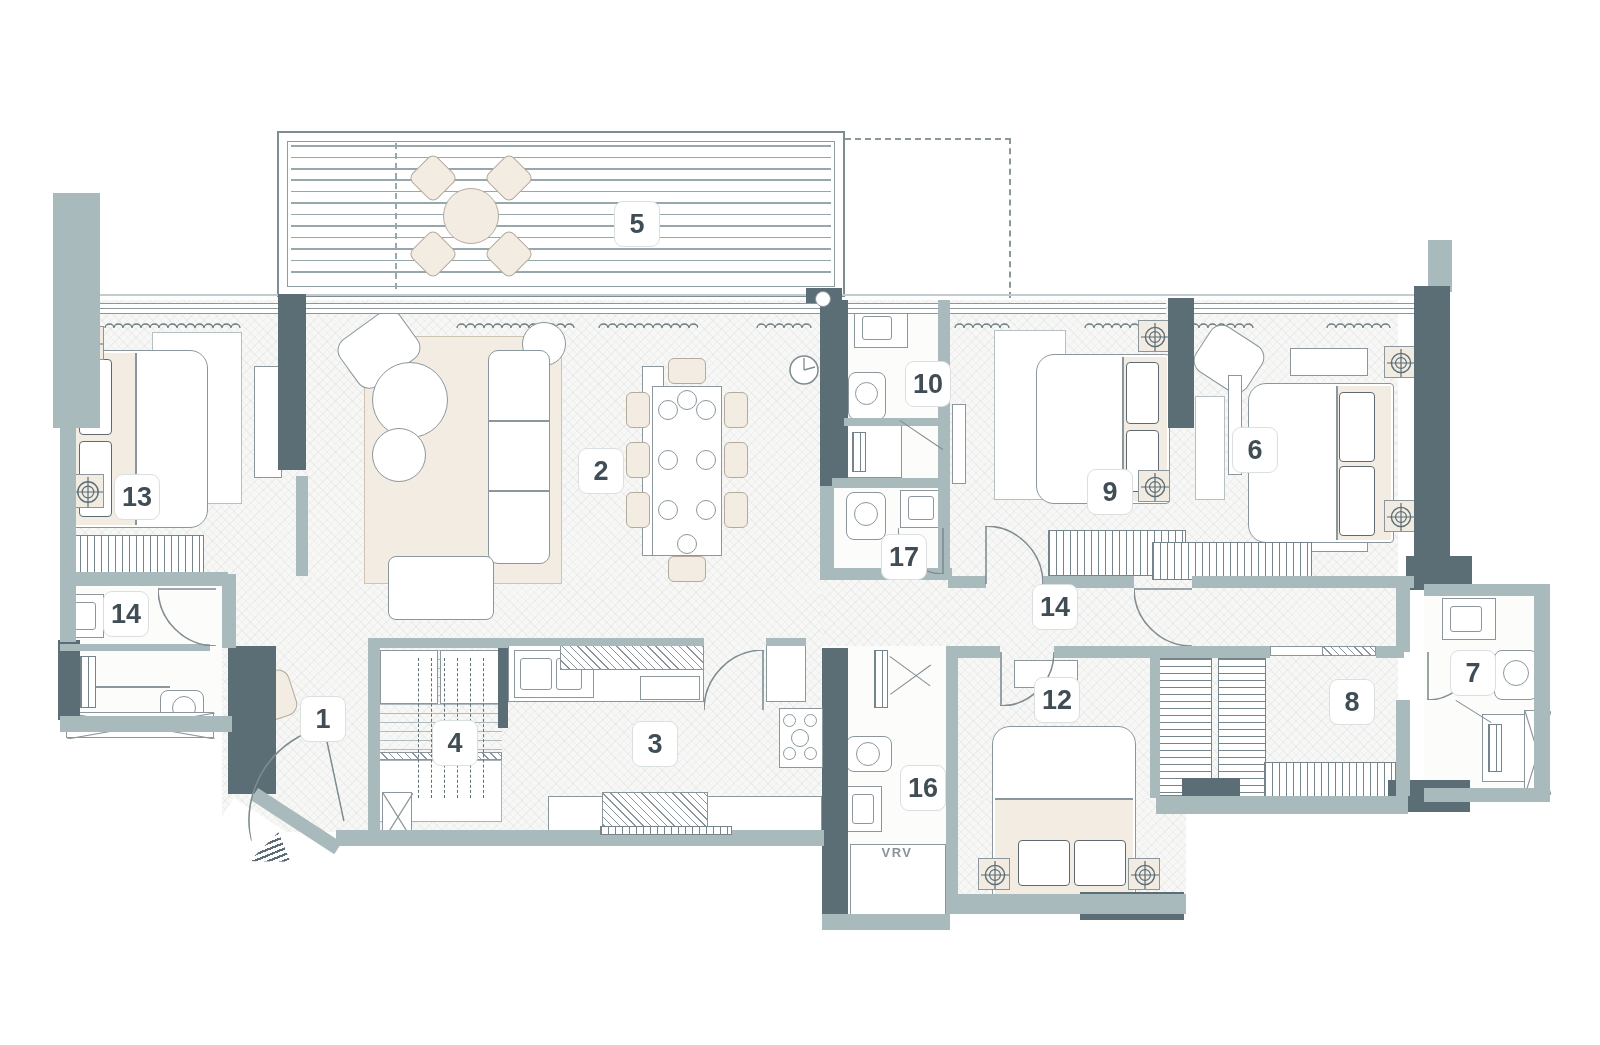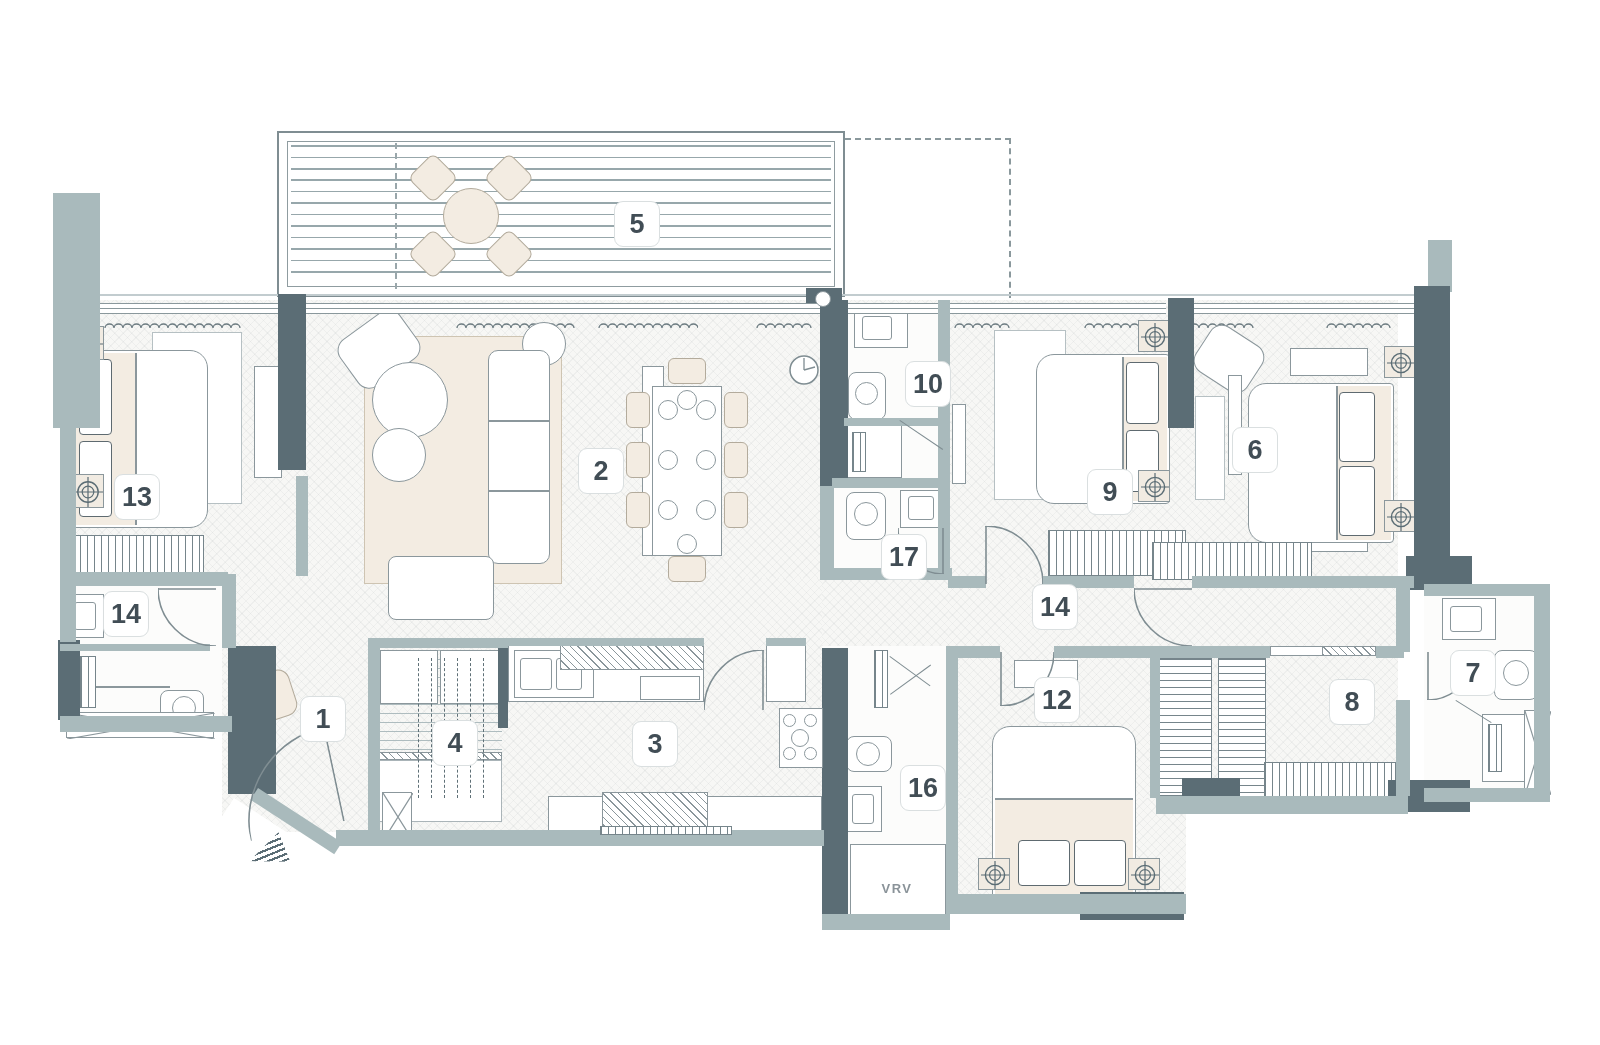--- a/index.html
+++ b/index.html
@@ -402,21 +402,21 @@
     </div>
 
   <div class="hv" style="left:874px;top:650px;width:14px;height:58px"></div>
   <div class="diag" style="left:890px;top:656px;width:50px;transform:rotate(36deg)"></div>
   <div class="diag" style="left:890px;top:694px;width:50px;transform:rotate(-36deg)"></div>
   <div class="f" style="left:846px;top:736px;width:46px;height:36px;border-radius:8px"></div>
   <div class="fi circ" style="left:856px;top:742px;width:24px;height:24px"></div>
   <div class="f" style="left:846px;top:786px;width:36px;height:46px"></div>
   <div class="fi" style="left:852px;top:794px;width:22px;height:30px"></div>
   <div class="f" style="left:850px;top:844px;width:96px;height:74px"></div>
-  <div class="vrv" style="left:897px;top:888px">VRV</div>
+  <div class="vrv" style="left:897px;top:852px">VRV</div>
 
   <div class="hh" style="left:1158px;top:658px;width:54px;height:138px"></div>
   <div class="hh" style="left:1218px;top:658px;width:48px;height:144px"></div>
   <div class="hv" style="left:1264px;top:762px;width:132px;height:42px"></div>
 
   <div class="f" style="left:1442px;top:598px;width:54px;height:42px"></div>
   <div class="fi" style="left:1450px;top:606px;width:32px;height:26px"></div>
   <div class="f" style="left:1494px;top:650px;width:44px;height:50px;border-radius:8px"></div>
   <div class="fi circ" style="left:1503px;top:660px;width:26px;height:26px"></div>
   <div class="f" style="left:1482px;top:714px;width:44px;height:68px"></div>

